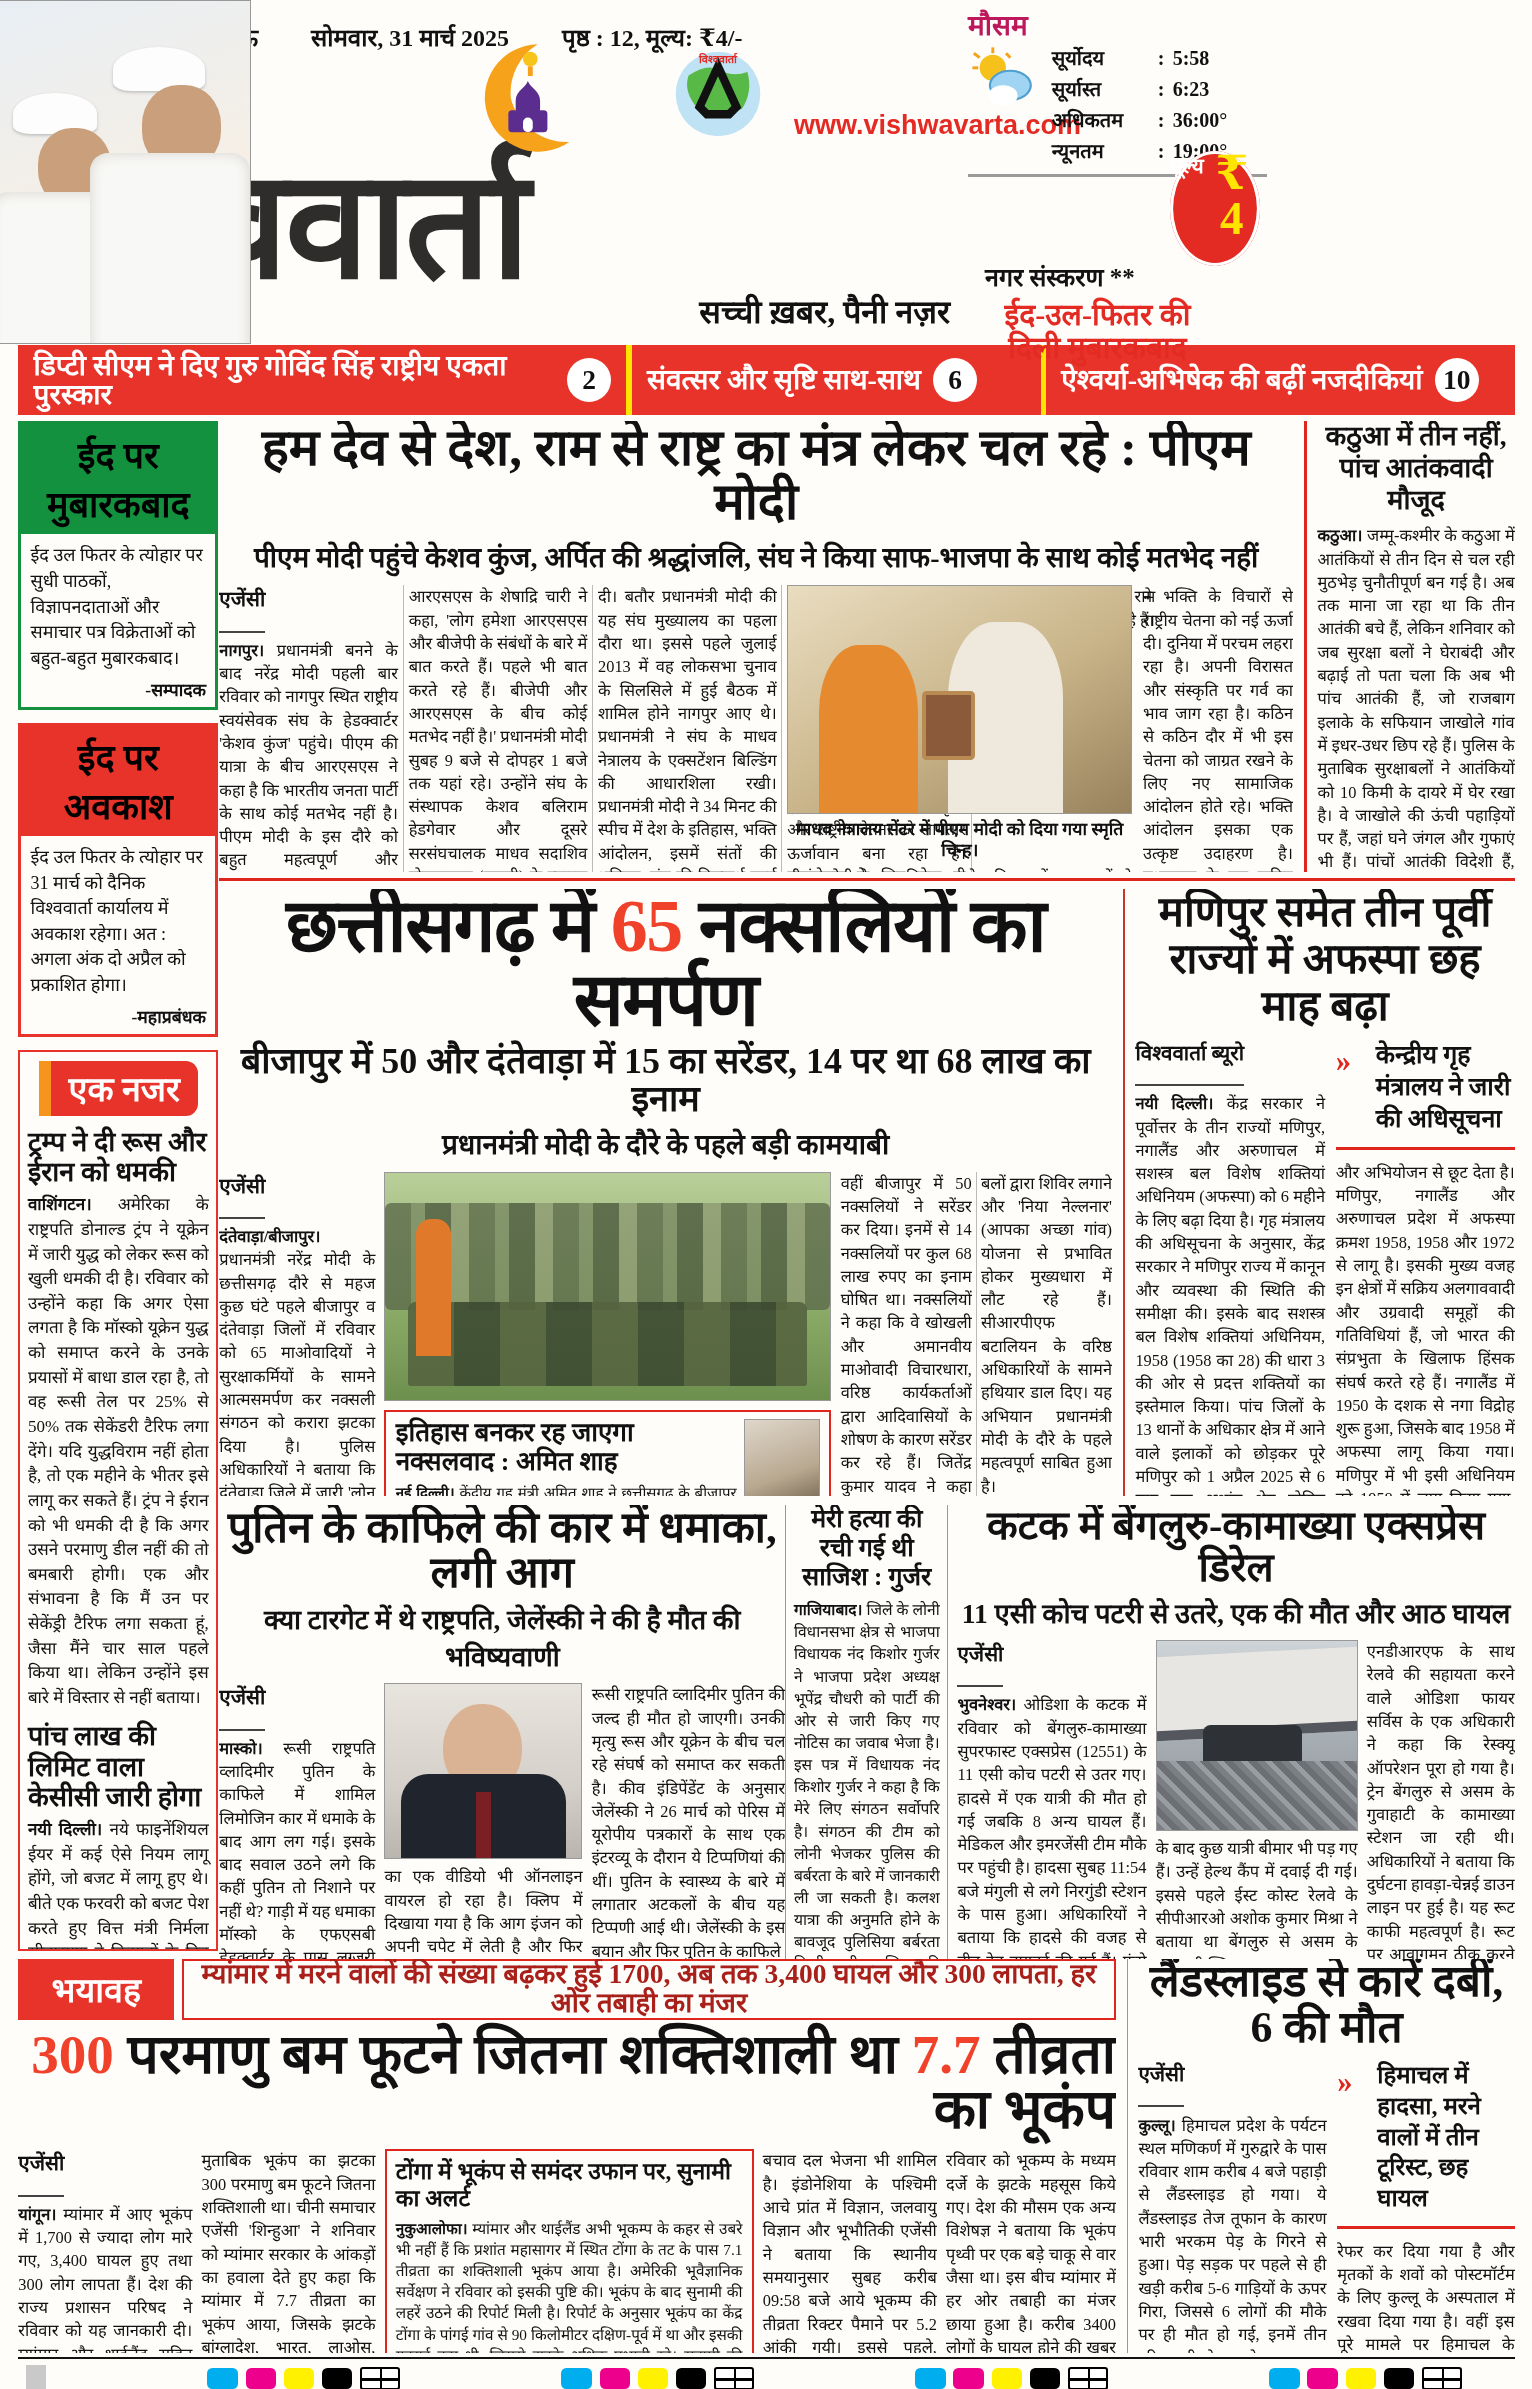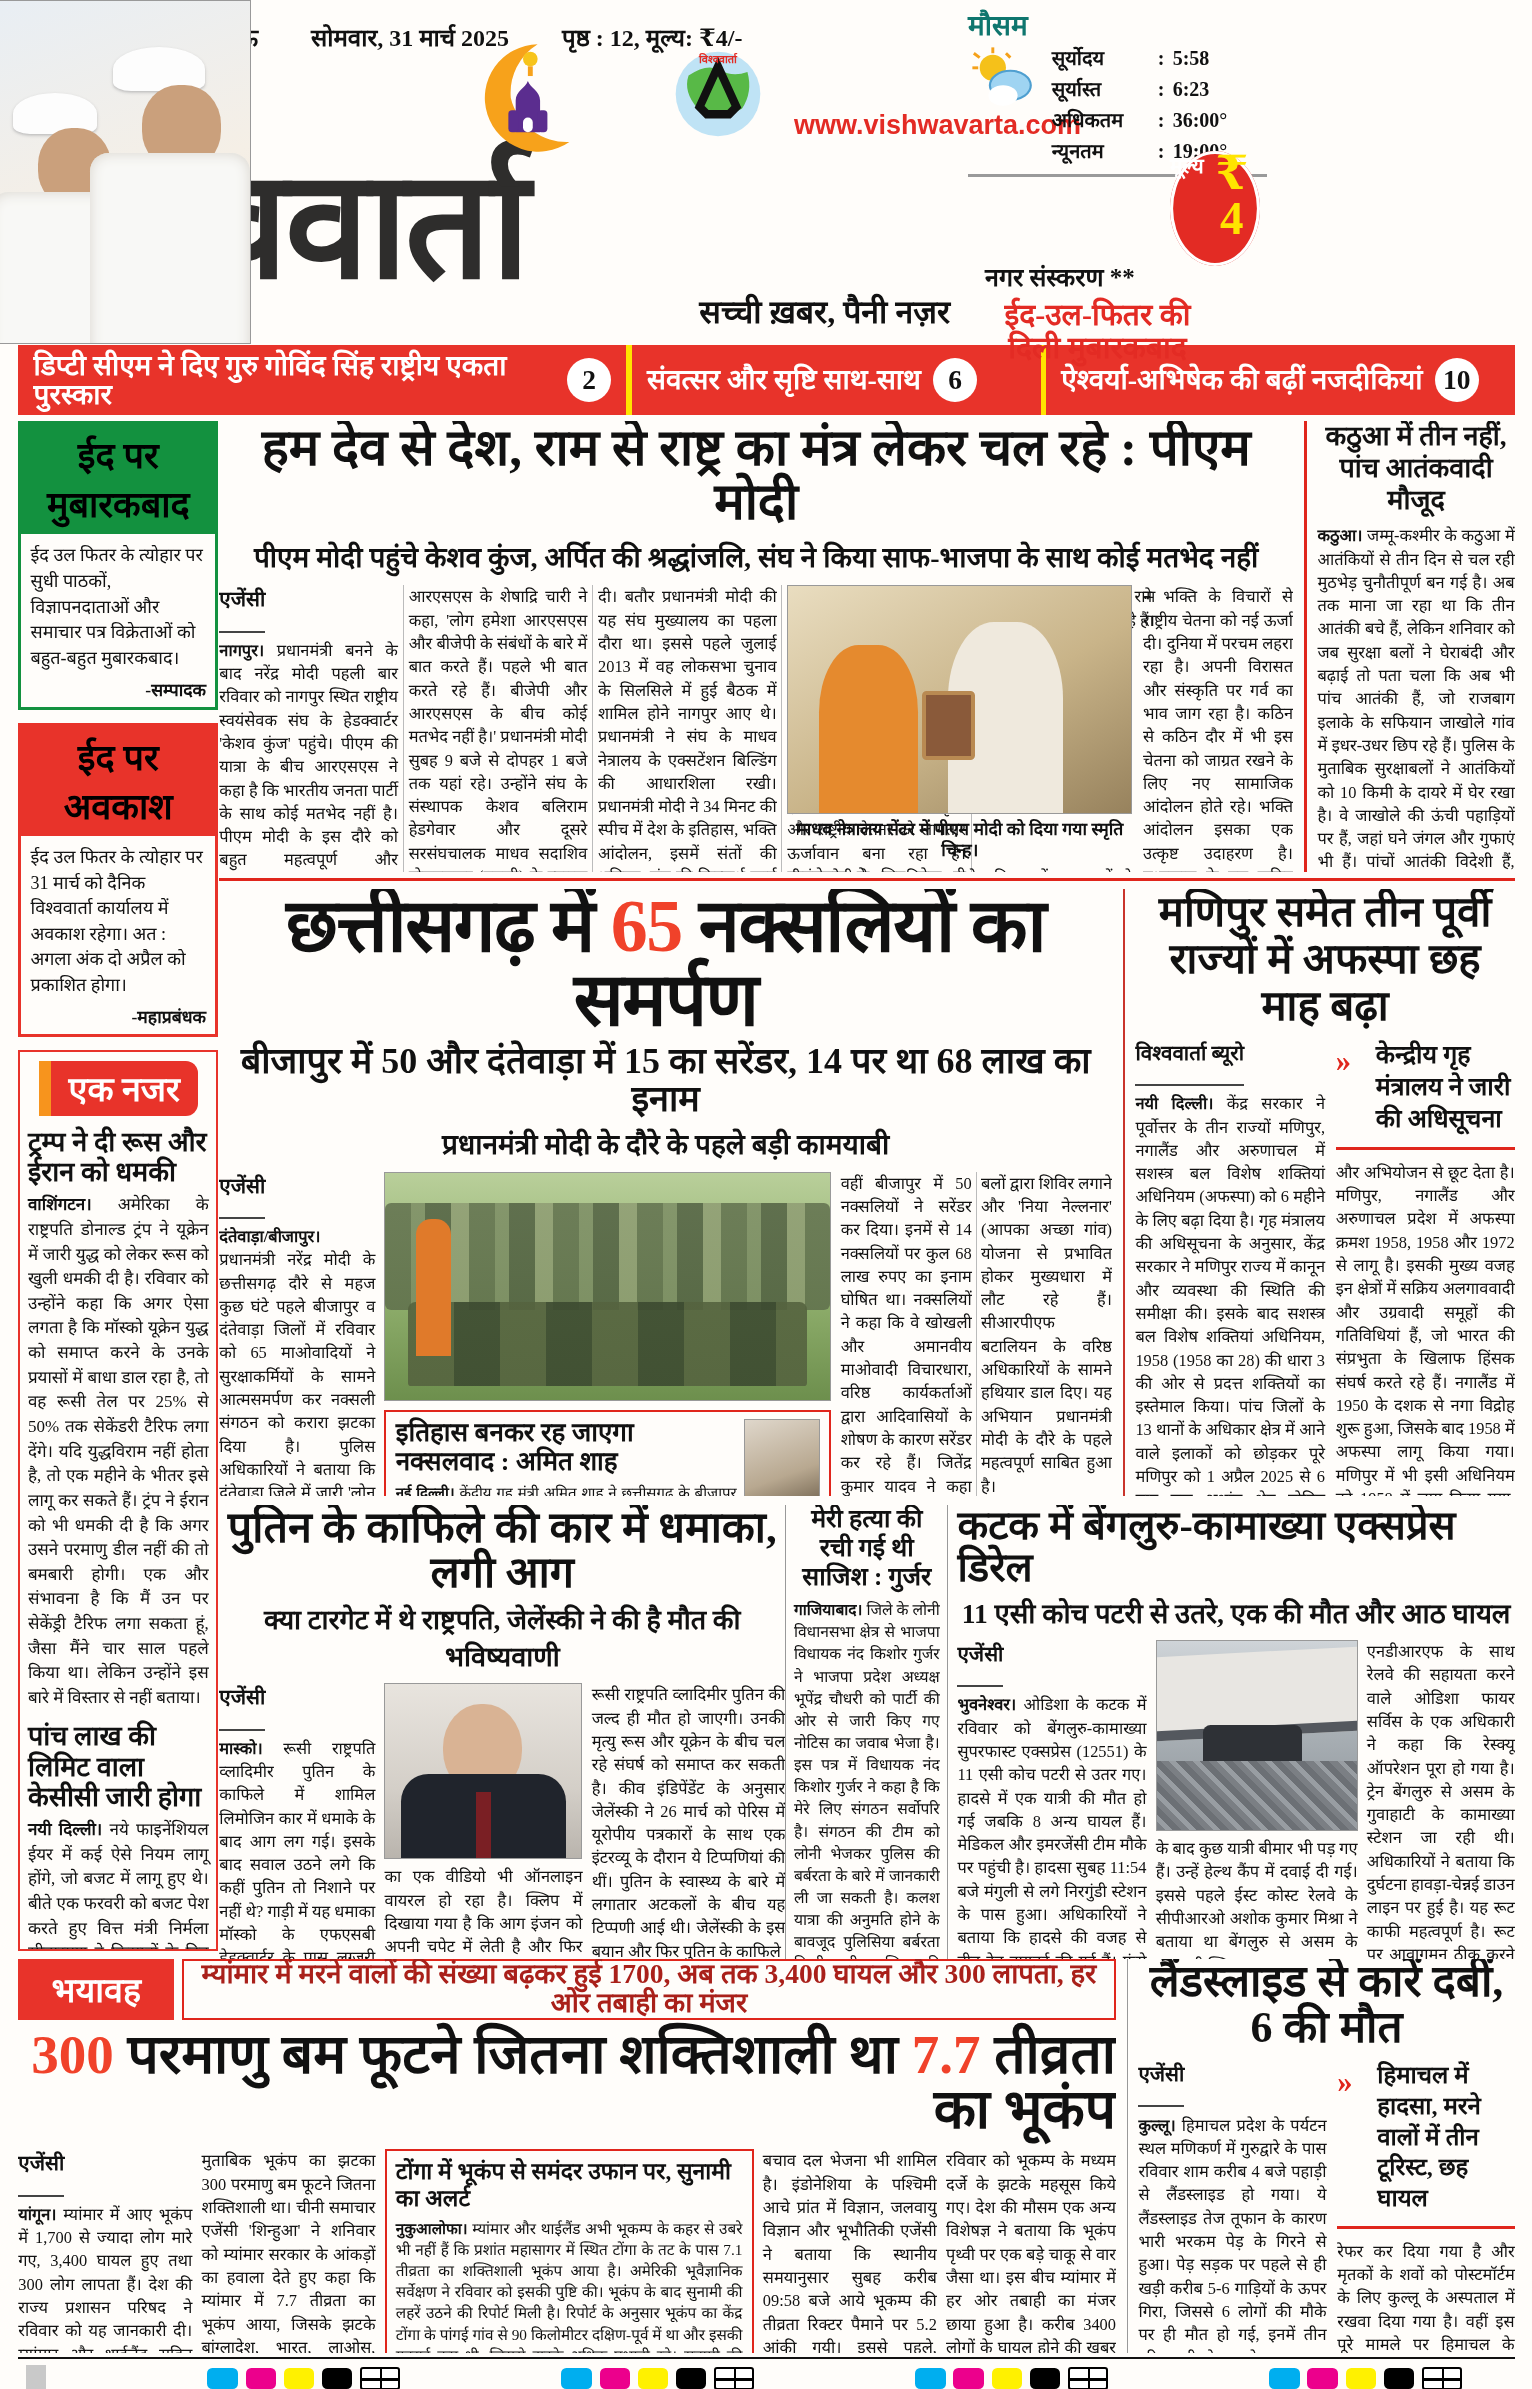--- a/index.html
+++ b/index.html
@@ -13,21 +13,21 @@
   .mast-block{position:absolute;left:23px;top:37px;width:950px;}
   .mast-icons{position:relative;height:115px;}
   .crescent-icon{position:absolute;left:439px;top:0;}
   .globe-logo{position:absolute;left:649px;top:10.7px;}
   .website{position:absolute;left:771px;top:73px;color:#e32b24;font-weight:bold;
            font-size:27px;font-family:"Liberation Sans","DejaVu Sans",sans-serif;}
   .mast-title{font-size:151px;font-weight:bold;line-height:.92;letter-spacing:-3.1px;
               color:#2e2d2c;margin-top:4.6px;white-space:nowrap;}
   .mast-tagline{text-align:right;font-size:32px;font-weight:bold;margin-top:-6.1px;padding-right:23px;}
   .weather-box{position:absolute;left:968px;top:4.6px;width:299px;}
-  .weather-title{color:#0f766e;font-size:28px;font-weight:bold;}
+  .weather-title{color:#be185d;font-size:28px;font-weight:bold;}
   .weather-row-wrap{display:flex;gap:10.7px;align-items:flex-start;border-bottom:3.8px solid #9a9a9a;padding-bottom:7.6px;}
   .weather-table{font-size:20px;font-weight:bold;line-height:1.55;white-space:nowrap;}
   .weather-table .wlabel{display:inline-block;width:98px;}
   .weather-table .wcolon{display:inline-block;width:23px;text-align:center;}
   .qr-block{position:absolute;left:989px;top:150px;width:137px;text-align:center;}
   .qr{width:93px;height:93px;margin:0 auto;border:3.1px solid #111;
       background:
         repeating-linear-gradient(0deg,#000 0 7.6px,#fff 7.6px 15.3px),
         repeating-linear-gradient(90deg,#000 0 7.6px,#fff 7.6px 17px);
       background-blend-mode:difference;}
@@ -130,21 +130,21 @@
   .putin-colA{width:156px;}
   .putin-mid{width:198px;}
   .putin-photo{height:176px;background:linear-gradient(180deg,#e8e4de 0%,#d4cfc8 60%,#b9b4ad 100%);}
   .putin-photo .suit{position:absolute;bottom:0;left:15.3px;right:15.3px;height:84px;background:#20242c;border-radius:27.5px 27.5px 0 0;}
   .putin-photo .tie{position:absolute;bottom:0;left:50%;margin-left:-7.6px;width:15.3px;height:66px;background:#7a1f24;}
   .putin-photo .head{position:absolute;top:20px;left:50%;margin-left:-40px;width:79px;height:90px;background:#d9b394;border-radius:48%;}
   .putin-colB{flex:1;}
   .gurjar{width:163px;border-left:0.8px solid #999;border-right:0.8px solid #999;padding:0 7.6px;overflow:hidden;}
   .gurjar h2{font-size:25px;text-align:center;line-height:1.15;margin:0 0 7.6px;}
   .cuttack{flex:1;padding-left:9.2px;overflow:hidden;}
-  .cuttack h1{font-size:40px;text-align:left;margin:0 0 4.6px;line-height:1.05;}
+  .cuttack h1{font-size:40px;text-align:center;margin:0 0 4.6px;line-height:1.05;}
   .cuttack h2{font-size:27.5px;text-align:center;margin:0 0 9.2px;}
   .cut-body{display:flex;gap:9.2px;height:345px;overflow:hidden;}
   .cut-colA{width:189px;}
   .cut-mid{width:202px;}
   .train-photo{height:191px;background:linear-gradient(180deg,#cfd4d8 0%,#aab1b6 45%,#8d9399 100%);}
   .train-photo .hull{position:absolute;top:10.7px;left:-15.3px;right:-15.3px;height:84px;background:#e8e6e2;
                      border-bottom:10.7px solid #54585e;transform:rotate(-3deg);}
   .train-photo .bogey{position:absolute;top:84px;left:46px;width:99px;height:61px;background:#2e3136;border-radius:7.6px;}
   .train-photo .gravel{position:absolute;bottom:0;left:0;right:0;height:69px;
         background:repeating-linear-gradient(45deg,#7b7f84 0 6.1px,#989da2 6.1px 10.7px,#6c7075 10.7px 17px);}

